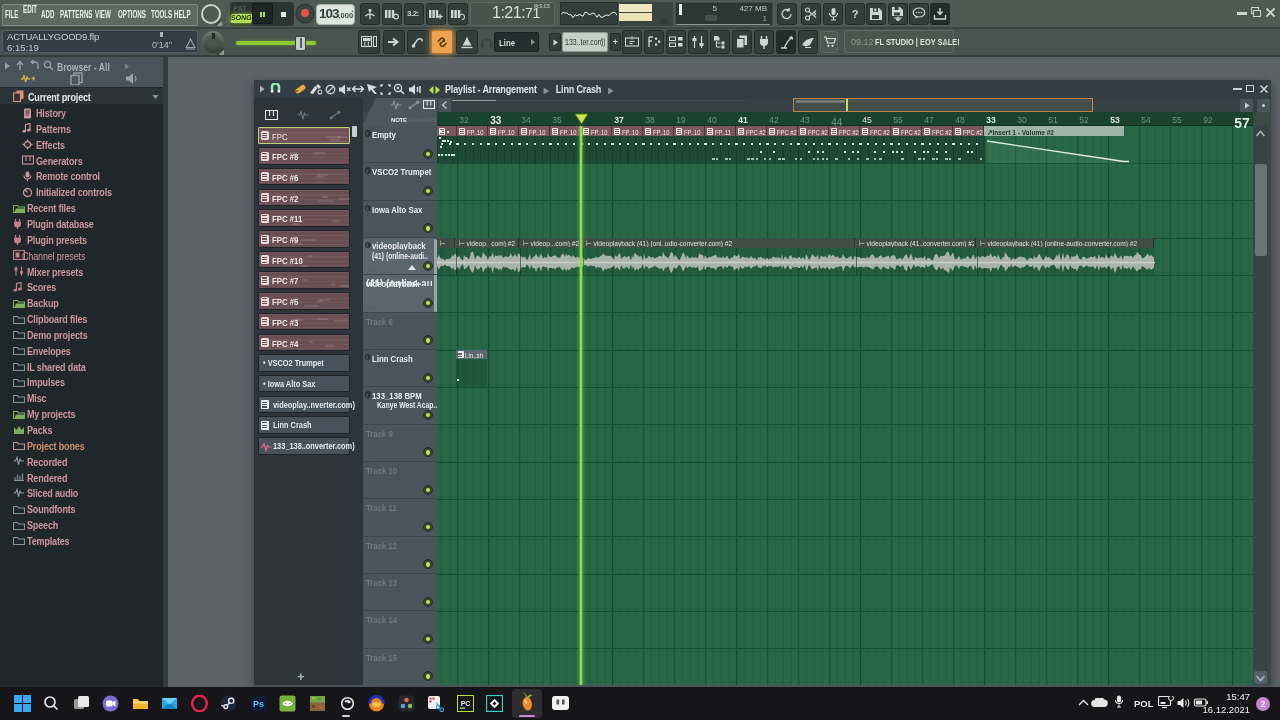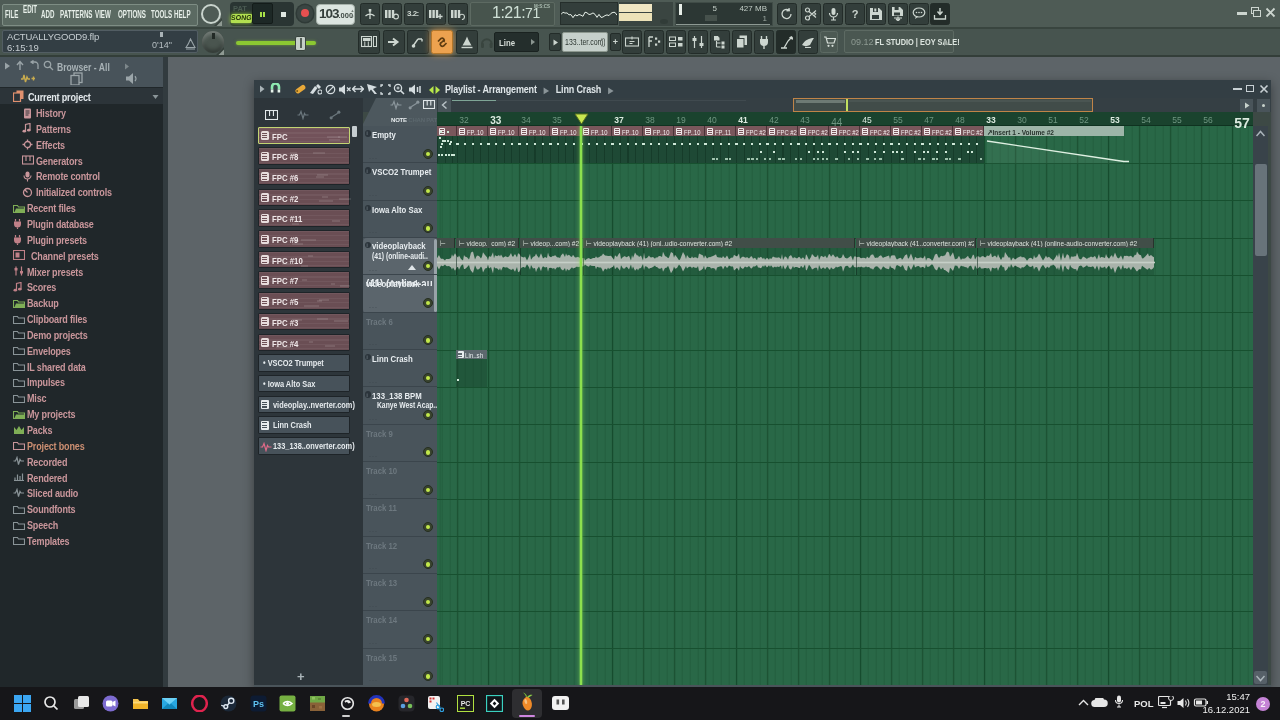--- a/index.html
+++ b/index.html
@@ -346,21 +346,21 @@
 <svg class="a" style="left:13px;top:234.29999999999995px" width="11" height="11" viewBox="0 0 11 11">
     <path d="M2.5 1 v2.5 M6.5 1 v2.5" stroke="#c08088" stroke-width="1.2"></path>
     <path d="M1 3.5 h7 v2.5 a3.5 3.5 0 0 1 -7 0 z" fill="#c08088"></path>
     <path d="M4.5 9.5 v1.5" stroke="#c08088" stroke-width="1.2"></path>
   </svg>
 <div class="a" style="left:27px;top:233.79999999999995px;width:125px;height:12px;color:#c9969b;font-size:11px;font-weight:bold;letter-spacing:-.2px"><span class="cond" style="color:#c9969b">Plugin presets</span></div>
 <svg class="a" style="left:13px;top:250.14999999999995px" width="12" height="10" viewBox="0 0 12 10">
     <rect x="0.5" y="0.5" width="11" height="9" fill="none" stroke="#c08088" stroke-width="1.1"></rect>
     <rect x="2.5" y="2.5" width="4" height="5" fill="#c08088"></rect>
   </svg>
-<div class="a" style="left:31px;top:249.64999999999995px;width:125px;height:12px;color:#c9969b;font-size:11px;font-weight:bold;letter-spacing:-.2px"><span class="cond" style="color:#c9969b">Channel presets</span></div>
+<div class="a" style="left:22px;top:249.64999999999995px;width:125px;height:12px;color:#c9969b;font-size:11px;font-weight:normal;letter-spacing:-.2px"><span class="cond" style="color:#c9969b">Channel presets</span></div>
 <svg class="a" style="left:13px;top:265.99999999999994px" width="12" height="10" viewBox="0 0 12 10">
     <path d="M3 0.5 v9 M8.5 0.5 v9" stroke="#c08088" stroke-width="1.2"></path>
     <rect x="1.5" y="2" width="3" height="2.5" fill="#c08088"></rect>
     <rect x="7" y="5" width="3" height="2.5" fill="#c08088"></rect>
   </svg>
 <div class="a" style="left:27px;top:265.49999999999994px;width:125px;height:12px;color:#c9969b;font-size:11px;font-weight:bold;letter-spacing:-.2px"><span class="cond" style="color:#c9969b">Mixer presets</span></div>
 <svg class="a" style="left:13px;top:281.84999999999997px" width="11" height="10" viewBox="0 0 11 10">
     <path d="M3.5 8 V1.5 l4.5 -1 V7" fill="none" stroke="#c08088" stroke-width="1.2"></path>
     <ellipse cx="2.3" cy="8.2" rx="1.8" ry="1.4" fill="#c08088"></ellipse>
     <ellipse cx="6.8" cy="7.2" rx="1.8" ry="1.4" fill="#c08088"></ellipse>
@@ -522,21 +522,21 @@
     <line x1="3.2" y1="6.8" x2="8.8" y2="3.2" stroke="#6b777d" stroke-width="1.2"></line>
   </svg>
 <div class="a" style="left:258px;top:126.5px;width:92px;height:17.5px;background:#72525a;border:1.5px solid #c2d472;background-image:repeating-linear-gradient(180deg,rgba(255,255,255,.05) 0 1px,transparent 1px 4.5px);border-radius:1px"></div>
 <div class="a" style="left:327px;top:136px;width:13px;height:1.5px;background:rgba(255,255,255,.10)"></div>
 <div class="a" style="left:338px;top:136px;width:9px;height:1.5px;background:rgba(255,255,255,.10)"></div>
 <div class="a" style="left:329px;top:139px;width:11px;height:1.5px;background:rgba(255,255,255,.10)"></div>
 <div class="a" style="left:261px;top:131.0px;width:8px;height:9px;background:#e8dddd;border-radius:1.5px"></div>
 <div class="a" style="left:262.2px;top:132.5px;width:5.2px;height:1.2px;background:#6e4f55"></div>
 <div class="a" style="left:262.2px;top:134.9px;width:5.2px;height:1.2px;background:#6e4f55"></div>
 <div class="a" style="left:262.2px;top:137.3px;width:5.2px;height:1.2px;background:#6e4f55"></div>
-<div class="a" style="left:272px;top:130.5px;width:70px;height:11px;color:#efe7e8;font-size:9.5px;font-weight:bold"><span class="cond">FPC</span></div>
+<div class="a" style="left:272px;top:130.5px;width:70px;height:11px;color:#efe7e8;font-size:9.5px;font-weight:normal"><span class="cond">FPC</span></div>
 <div class="a" style="left:258px;top:147.2px;width:92px;height:17.5px;background:#6a4e54;border:1px solid #1e2428;background-image:repeating-linear-gradient(180deg,rgba(255,255,255,.05) 0 1px,transparent 1px 4.5px);border-radius:1px"></div>
 <div class="a" style="left:313px;top:152px;width:12px;height:1.5px;background:rgba(255,255,255,.10)"></div>
 <div class="a" style="left:290px;top:152px;width:7px;height:1.5px;background:rgba(255,255,255,.10)"></div>
 <div class="a" style="left:290px;top:154px;width:5px;height:1.5px;background:rgba(255,255,255,.10)"></div>
 <div class="a" style="left:261px;top:151.7px;width:8px;height:9px;background:#e8dddd;border-radius:1.5px"></div>
 <div class="a" style="left:262.2px;top:153.2px;width:5.2px;height:1.2px;background:#6e4f55"></div>
 <div class="a" style="left:262.2px;top:155.6px;width:5.2px;height:1.2px;background:#6e4f55"></div>
 <div class="a" style="left:262.2px;top:158.0px;width:5.2px;height:1.2px;background:#6e4f55"></div>
 <div class="a" style="left:272px;top:151.2px;width:70px;height:11px;color:#efe7e8;font-size:9.5px;font-weight:bold"><span class="cond">FPC #8</span></div>
 <div class="a" style="left:258px;top:167.89999999999998px;width:92px;height:17.5px;background:#6a4e54;border:1px solid #1e2428;background-image:repeating-linear-gradient(180deg,rgba(255,255,255,.05) 0 1px,transparent 1px 4.5px);border-radius:1px"></div>
@@ -811,21 +811,21 @@
 <div class="a" style="left:893.2px;top:114.5px;width:20px;height:10px;color:#6f9681;font-size:8.5px;font-weight:normal">55</div>
 <div class="a" style="left:924.2px;top:114.5px;width:20px;height:10px;color:#6f9681;font-size:8.5px;font-weight:normal">47</div>
 <div class="a" style="left:955.2px;top:114.5px;width:20px;height:10px;color:#6f9681;font-size:8.5px;font-weight:normal">48</div>
 <div class="a" style="left:986.2px;top:114.5px;width:20px;height:10px;color:#dcebe0;font-size:8.5px;font-weight:bold">33</div>
 <div class="a" style="left:1017.2px;top:114.5px;width:20px;height:10px;color:#6f9681;font-size:8.5px;font-weight:normal">30</div>
 <div class="a" style="left:1048.2px;top:114.5px;width:20px;height:10px;color:#6f9681;font-size:8.5px;font-weight:normal">51</div>
 <div class="a" style="left:1079.2px;top:114.5px;width:20px;height:10px;color:#6f9681;font-size:8.5px;font-weight:normal">52</div>
 <div class="a" style="left:1110.2px;top:114.5px;width:20px;height:10px;color:#dcebe0;font-size:8.5px;font-weight:bold">53</div>
 <div class="a" style="left:1141.2px;top:114.5px;width:20px;height:10px;color:#6f9681;font-size:8.5px;font-weight:normal">54</div>
 <div class="a" style="left:1172.2px;top:114.5px;width:20px;height:10px;color:#6f9681;font-size:8.5px;font-weight:normal">55</div>
-<div class="a" style="left:1203.2px;top:114.5px;width:20px;height:10px;color:#6f9681;font-size:8.5px;font-weight:normal">56</div>
+<div class="a" style="left:1203.2px;top:114.5px;width:20px;height:10px;color:#6f9681;font-size:8.5px;font-weight:normal">92</div>
 <div class="a" style="left:1234.2px;top:114.5px;width:20px;height:10px;color:#dcebe0;font-size:14px;font-weight:bold">57</div>
 
 <div class="a" style="left:437px;top:126px;width:19.69999999999999px;height:9.5px;background:#7a575c;border-right:1px solid #4a3338"></div>
 <div class="a" style="left:437px;top:135.5px;width:19.69999999999999px;height:27.5px;background:#1e4935;background-image:repeating-linear-gradient(90deg,rgba(10,40,25,.4) 0 1px,transparent 1px 7.75px)"></div>
 <div class="a" style="left:438.5px;top:127.5px;width:6.5px;height:7px;background:#efe9ea;border-radius:1px"></div>
 <div class="a" style="left:439.6px;top:129px;width:4.3px;height:1px;background:#7a575c"></div>
 <div class="a" style="left:439.6px;top:131px;width:4.3px;height:1px;background:#7a575c"></div>
 <div class="a" style="left:439.6px;top:133px;width:4.3px;height:1px;background:#7a575c"></div>
 <div class="a" style="left:457.2px;top:126px;width:30.5px;height:9.5px;background:#7a575c;border-right:1px solid #4a3338"></div>
 <div class="a" style="left:457.2px;top:135.5px;width:30.5px;height:27.5px;background:#1e4935;background-image:repeating-linear-gradient(90deg,rgba(10,40,25,.4) 0 1px,transparent 1px 7.75px)"></div>

